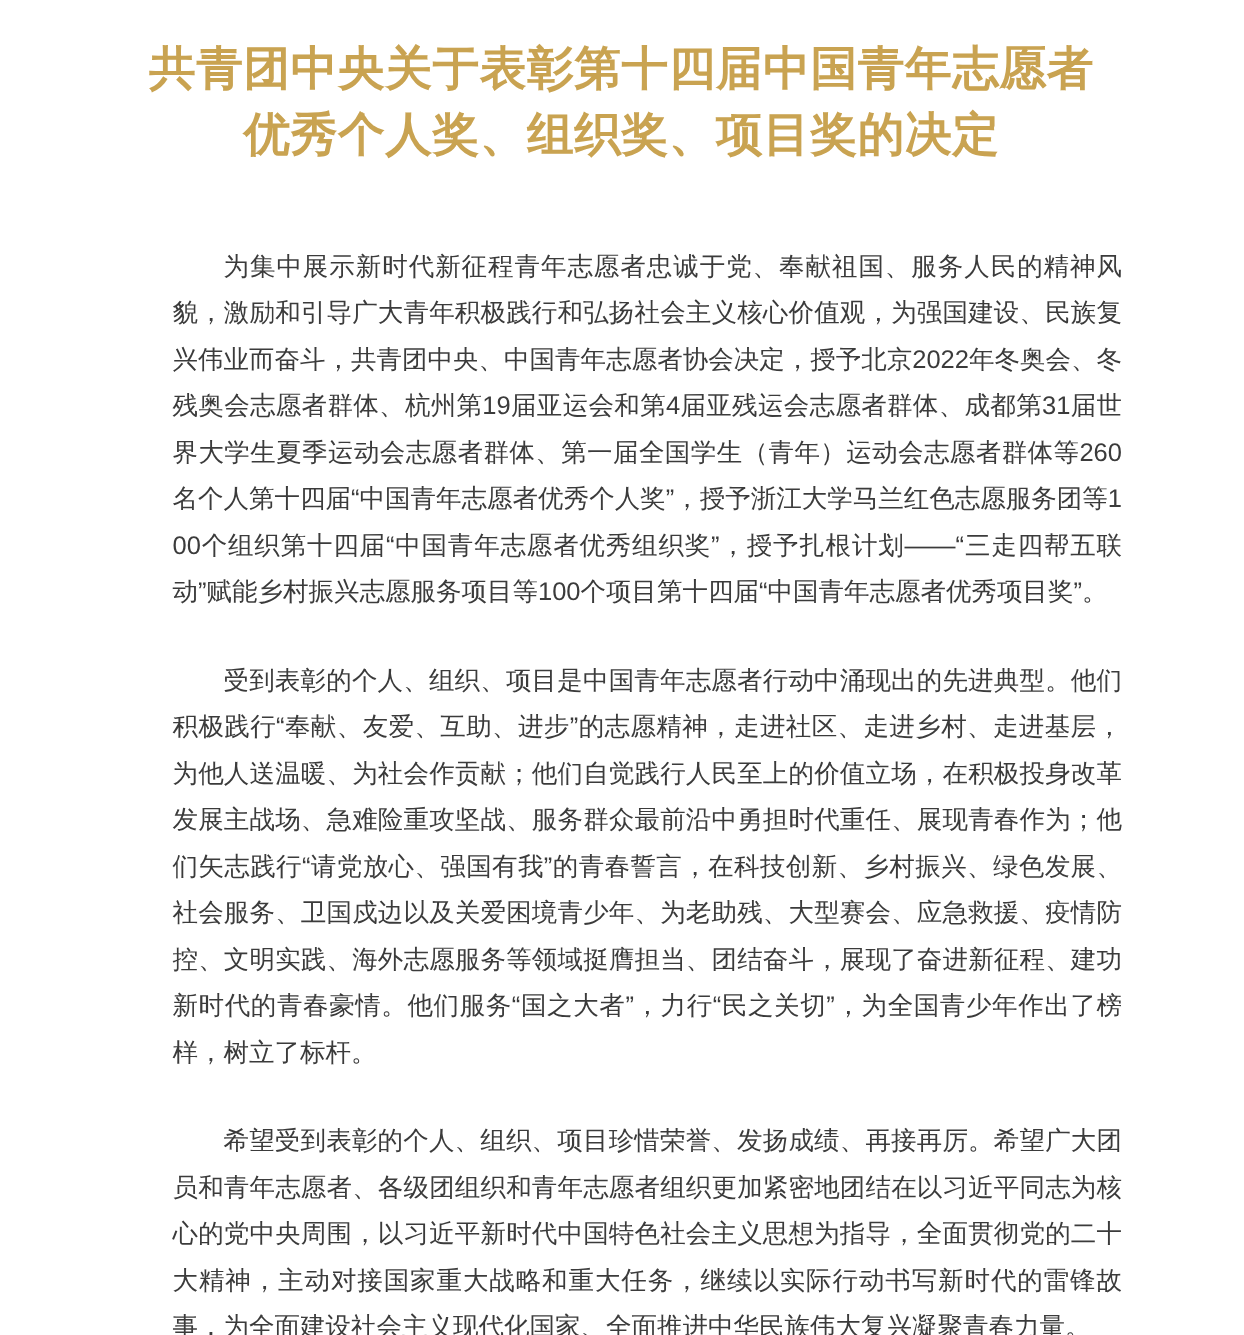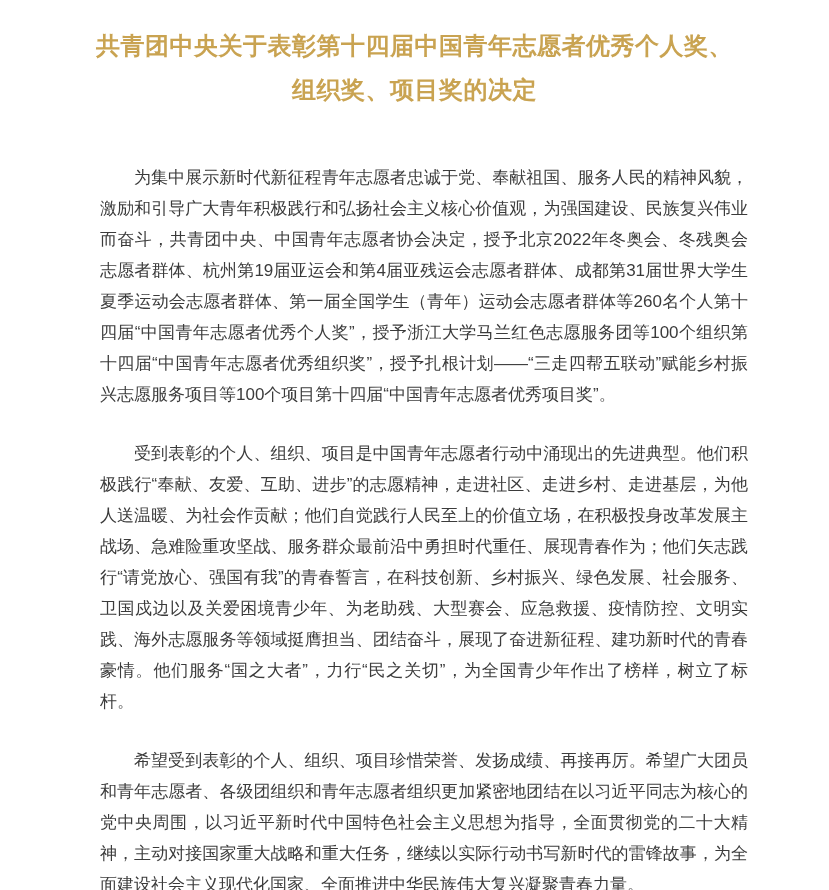--- a/index.html
+++ b/index.html
@@ -13,38 +13,38 @@
     height: 890px;
     margin: 0 auto;
     background: #ffffff;
     font-family: "Liberation Sans", "DejaVu Sans", sans-serif;
     overflow: hidden;
   }
   .doc-title {
     margin: 0 auto;
     padding-top: 24px;
     max-width: 650px;
-    font-size: 24px;
+    font-size: 31px;
     line-height: 44px;
     font-weight: bold;
     text-align: center;
     letter-spacing: 0.5px;
     
   }
   .doc-body {
     margin: 50px 81px 0 100px; 
     font-size: 17px;
     line-height: 31px;
     text-align: justify;
     text-justify: inter-ideograph;
     letter-spacing: 0px;
     
   }
   .doc-body p {
-    margin: 0 0 28px 0;
+    margin: 0 0 28px 15px;
     text-indent: 2em;
     word-break: break-all;
   }
   .doc-body p:last-child {
     margin-bottom: 0;
   }
 </style>
 </head>
 <body style="background: rgb(255, 255, 255);">
 

